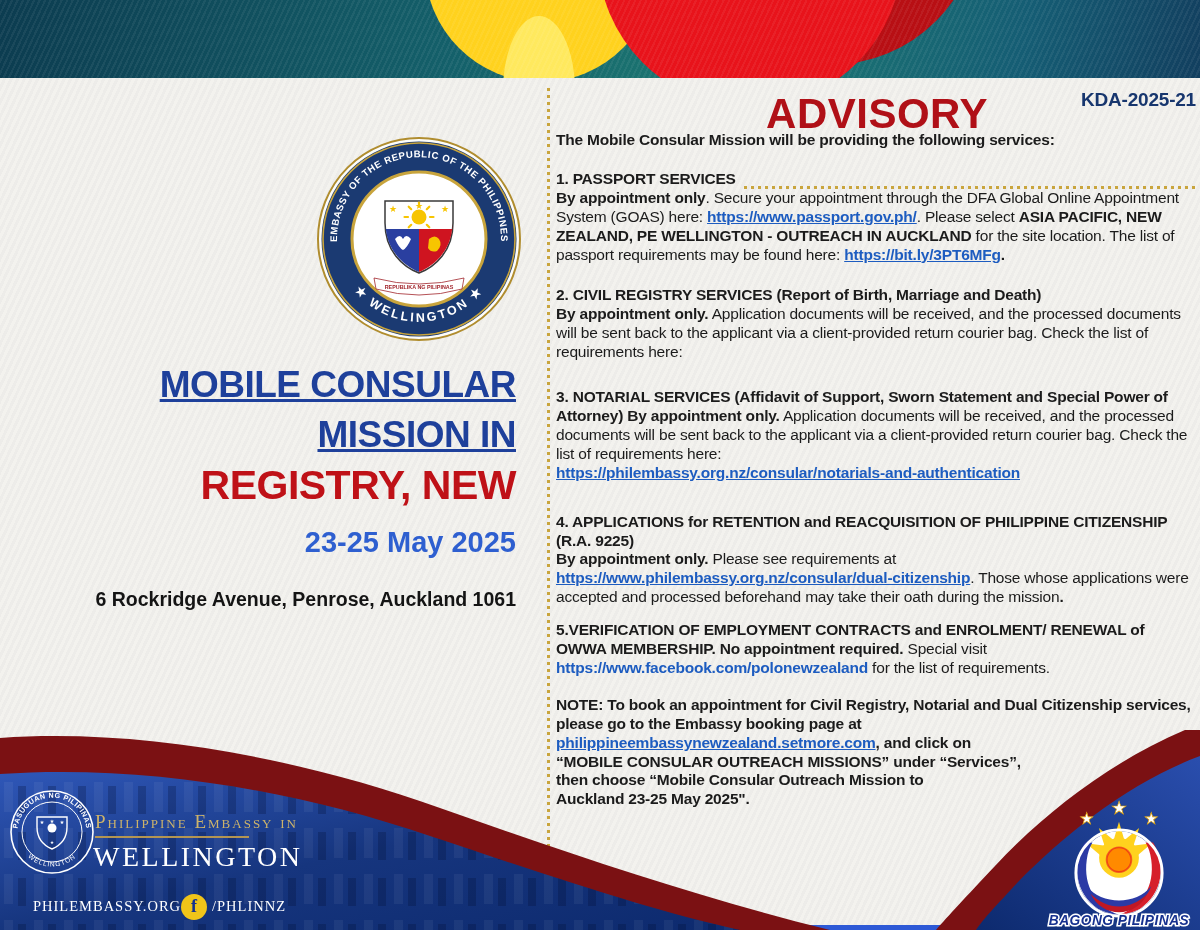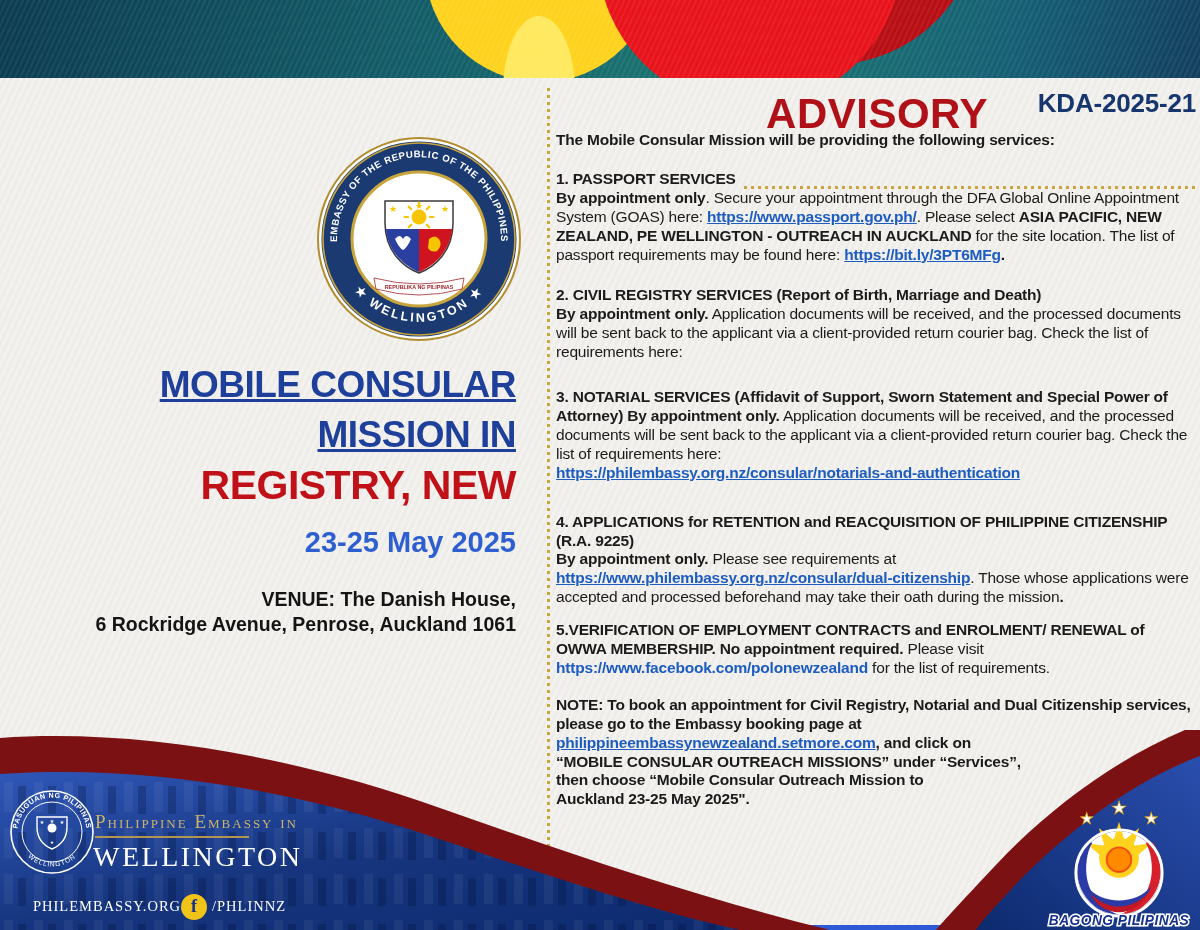--- a/index.html
+++ b/index.html
@@ -28,21 +28,21 @@
   .title-block { position:absolute; left:58px; top:360px; width:458px; text-align:right; }
   .t-blue { font-size:37px; font-weight:bold; letter-spacing:-0.5px; color:#1e409b; line-height:50px;text-decoration:underline; }
   .t-red  { font-size:41px; font-weight:bold; letter-spacing:-0.5px; color:#bf1117; line-height:50px; }
   .t-date { font-size:29px; font-weight:bold; color:#2e5fd0; margin-top:16px; }
   .venue  { margin-top:28px; font-size:19.5px; font-weight:bold; color:#141414; line-height:25px; }
   
   .rcol { position:absolute; left:556px; top:88px; width:642px; color:#1b1b1b;
           font-size:15.5px; line-height:1.22; letter-spacing:-0.2px; }
   .adv-row { position:relative; height:36px; }
   .adv-title { text-align:center; font-size:42px; font-weight:bold; letter-spacing:.5px; color:#b01017; }
-  .adv-ref { position:absolute; right:2px; top:0; font-size:26px; font-weight:bold; color:#17366e; }
+  .adv-ref { position:absolute; right:2px; top:0; font-size:19px; font-weight:bold; color:#17366e; }
   .rcol p { margin:0; }
   .intro { font-weight:bold; margin-top:7px !important; }
   .sec-h { font-weight:bold; display:flex; align-items:flex-end; }
   .m1 { margin-top:20px !important; }
   .m2 { margin-top:22px !important; }
   .m3 { margin-top:26px !important; }
   .m4 { margin-top:8px  !important; }
   .m5 { margin-top:6px  !important; }
   .m6 { margin-top:12px !important; }
   .rb { font-weight:bold; }
@@ -124,21 +124,20 @@
       </g>
     </g>
   </svg>
 
   <div class="title-block">
     <div class="t-blue">MOBILE CONSULAR</div>
     <div class="t-blue">MISSION IN</div>
     <div class="t-red">REGISTRY, NEW</div>
     <div class="t-date">23-25 May 2025</div>
     <div class="venue">
-      <div>VENUE: The Danish House,</div>
       <div>6 Rockridge Avenue, Penrose, Auckland 1061</div>
     </div>
   </div>
 
   <div class="rcol">
     <div class="adv-row">
       <div class="adv-title">ADVISORY</div>
       <div class="adv-ref">KDA-2025-21</div>
     </div>
     <p class="intro">The Mobile Consular Mission will be providing the following services:</p>
@@ -154,21 +153,21 @@
       </p>
     <p><span class="rb">By appointment only.</span><span class="rn"> Application documents will be received, and the processed documents will be sent back to the applicant via a client-provided return courier bag. Check the list of requirements here:</span><br></p>
 
     <p class="m3"><span class="rb">3. NOTARIAL SERVICES (Affidavit of Support, Sworn Statement and Special Power of Attorney) By appointment only.</span><span class="rn"> Application documents will be received, and the processed documents will be sent back to the applicant via a client-provided return courier bag. Check the list of requirements here:</span><br><a class="rl">https://philembassy.org.nz/consular/notarials-and-authentication</a></p>
 
     <p class="sec-h m4" style="margin-top:30px !important;">
         <span>4. APPLICATIONS for RETENTION and REACQUISITION OF PHILIPPINE CITIZENSHIP (R.A. 9225)</span>
       </p>
     <p><span class="rb">By appointment only.</span><span class="rn"> Please see requirements at</span><br><a class="rl">https://www.philembassy.org.nz/consular/dual-citizenship</a><span class="rn">. Those whose applications were accepted and processed beforehand may take their oath during the mission</span><span class="rb">.</span></p>
 
-    <p class="m5" style="margin-top:14px !important;"><span class="rb">5.VERIFICATION OF EMPLOYMENT CONTRACTS and ENROLMENT/ RENEWAL of OWWA MEMBERSHIP. No appointment required.</span><span class="rn"> Please visit </span><a class="rlp">https://www.facebook.com/polonewzealand</a><span class="rn"> for the list of requirements.</span></p>
+    <p class="m5" style="margin-top:14px !important;"><span class="rb">5.VERIFICATION OF EMPLOYMENT CONTRACTS and ENROLMENT/ RENEWAL of OWWA MEMBERSHIP. No appointment required.</span><span class="rn"> Special visit </span><a class="rlp">https://www.facebook.com/polonewzealand</a><span class="rn"> for the list of requirements.</span></p>
 
     <p class="m6" style="margin-top:18px !important;"><span class="rb">NOTE: To book an appointment for Civil Registry, Notarial and Dual Citizenship services, please go to the Embassy booking page at</span><br><a class="rl">philippineembassynewzealand.setmore.com</a><span class="rb">, and click on</span><br><span class="rb">“MOBILE CONSULAR OUTREACH MISSIONS” under “Services”,</span><br><span class="rb">then choose “Mobile Consular Outreach Mission to</span><br><span class="rb">Auckland 23-25 May 2025".</span></p>
   </div>
 
   <svg class="footer-svg" width="1200" height="200" viewBox="0 0 1200 200">
     <defs>
       <linearGradient id="blueGradL" x1="0" y1="0" x2="1" y2="1">
         <stop offset="0" stop-color="#2f57b8"></stop>
           <stop offset="0.5" stop-color="#16357e"></stop>
           <stop offset="1" stop-color="#0d2a6e"></stop>

